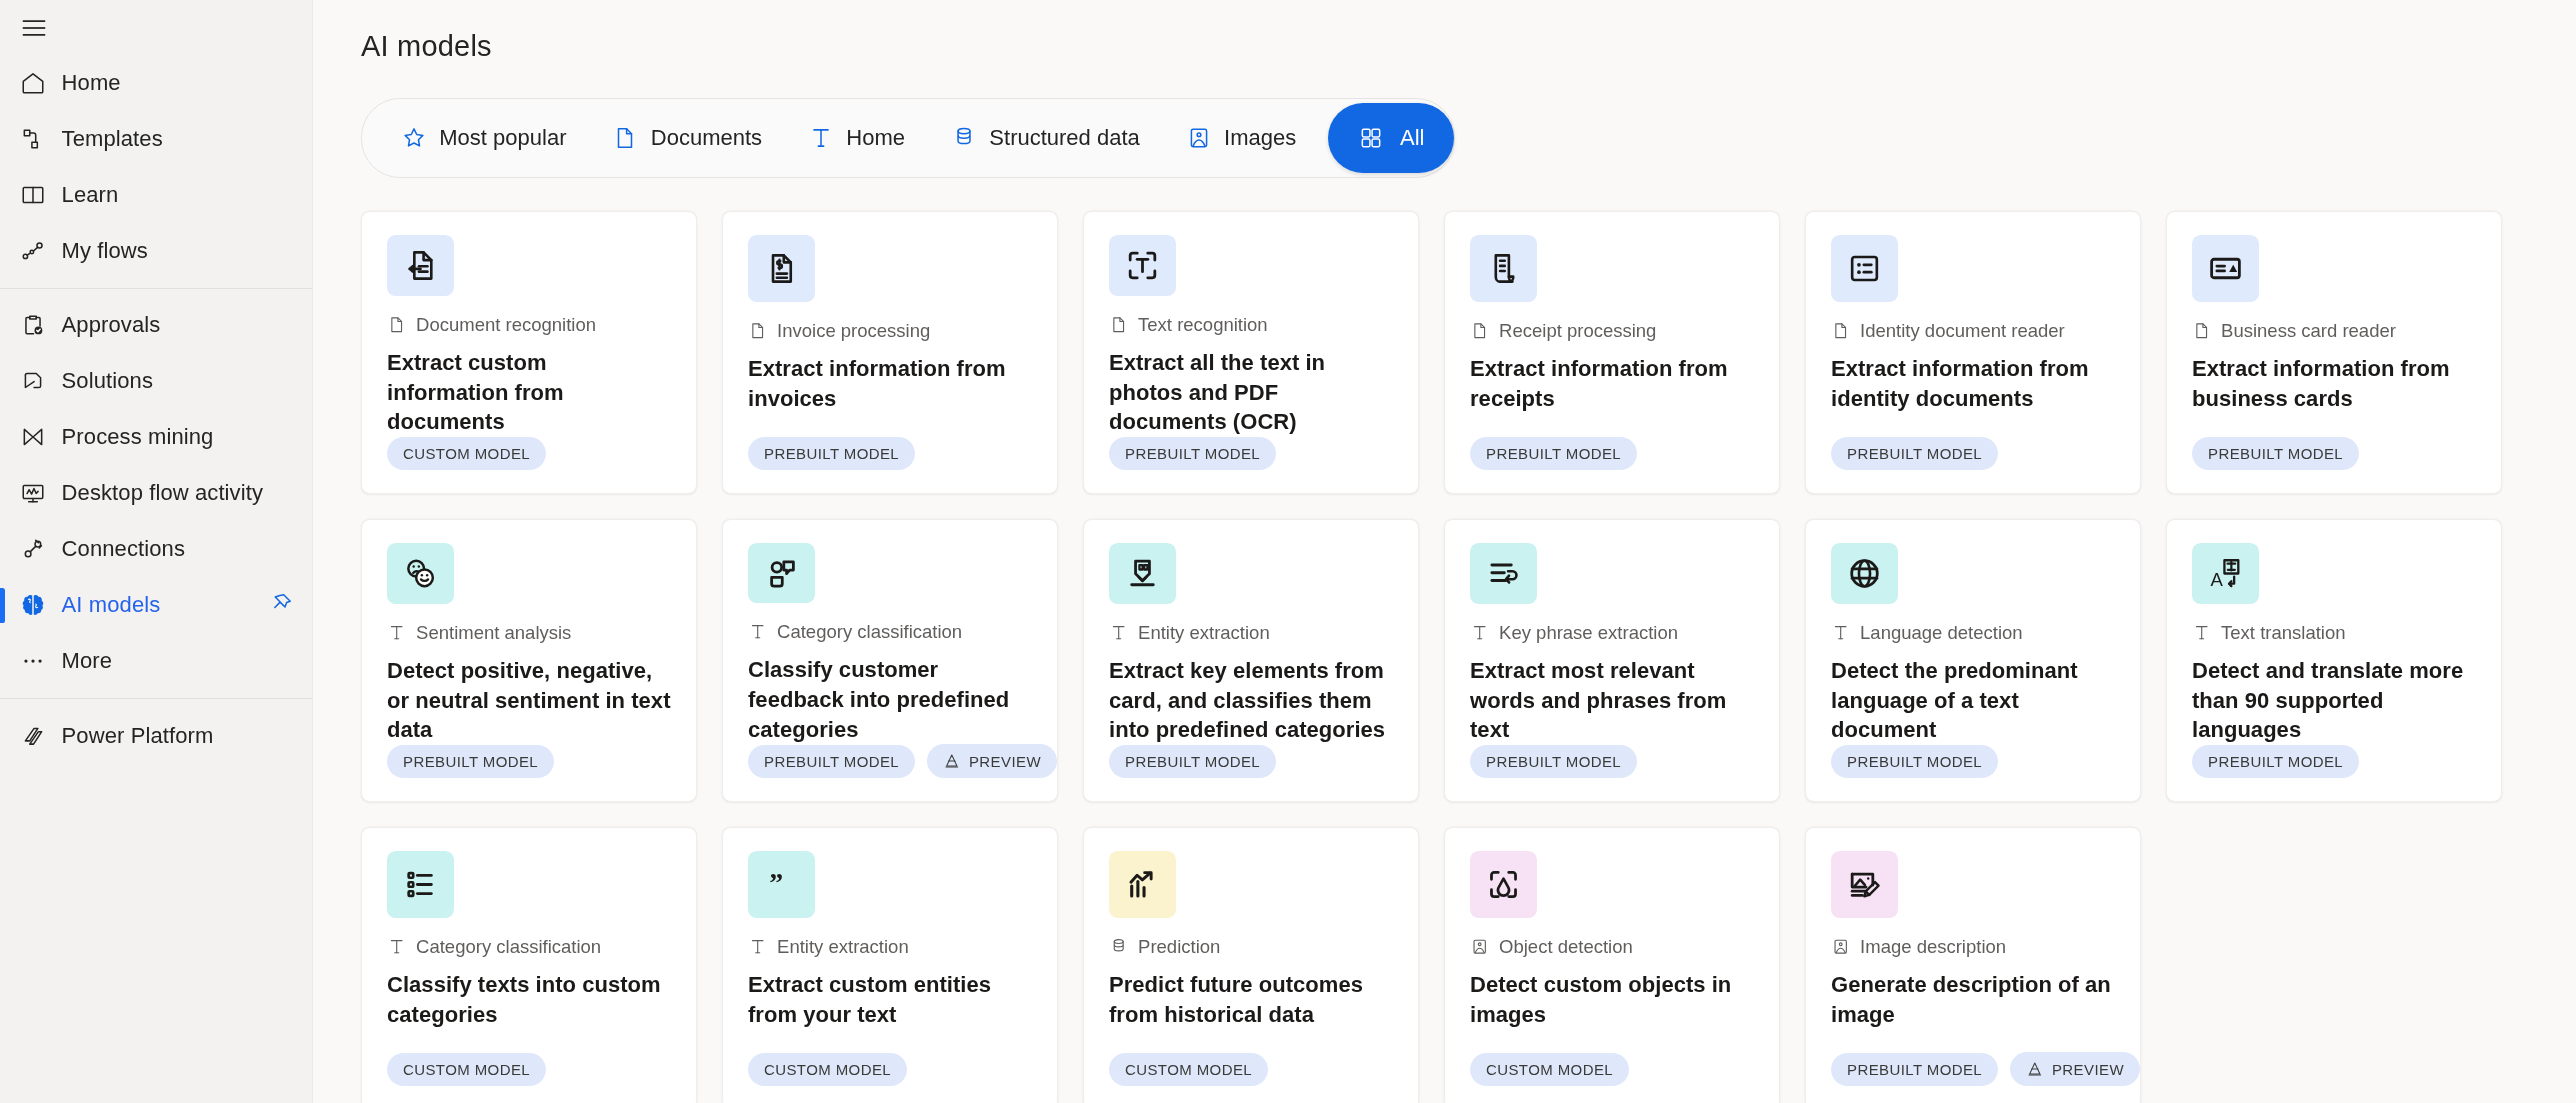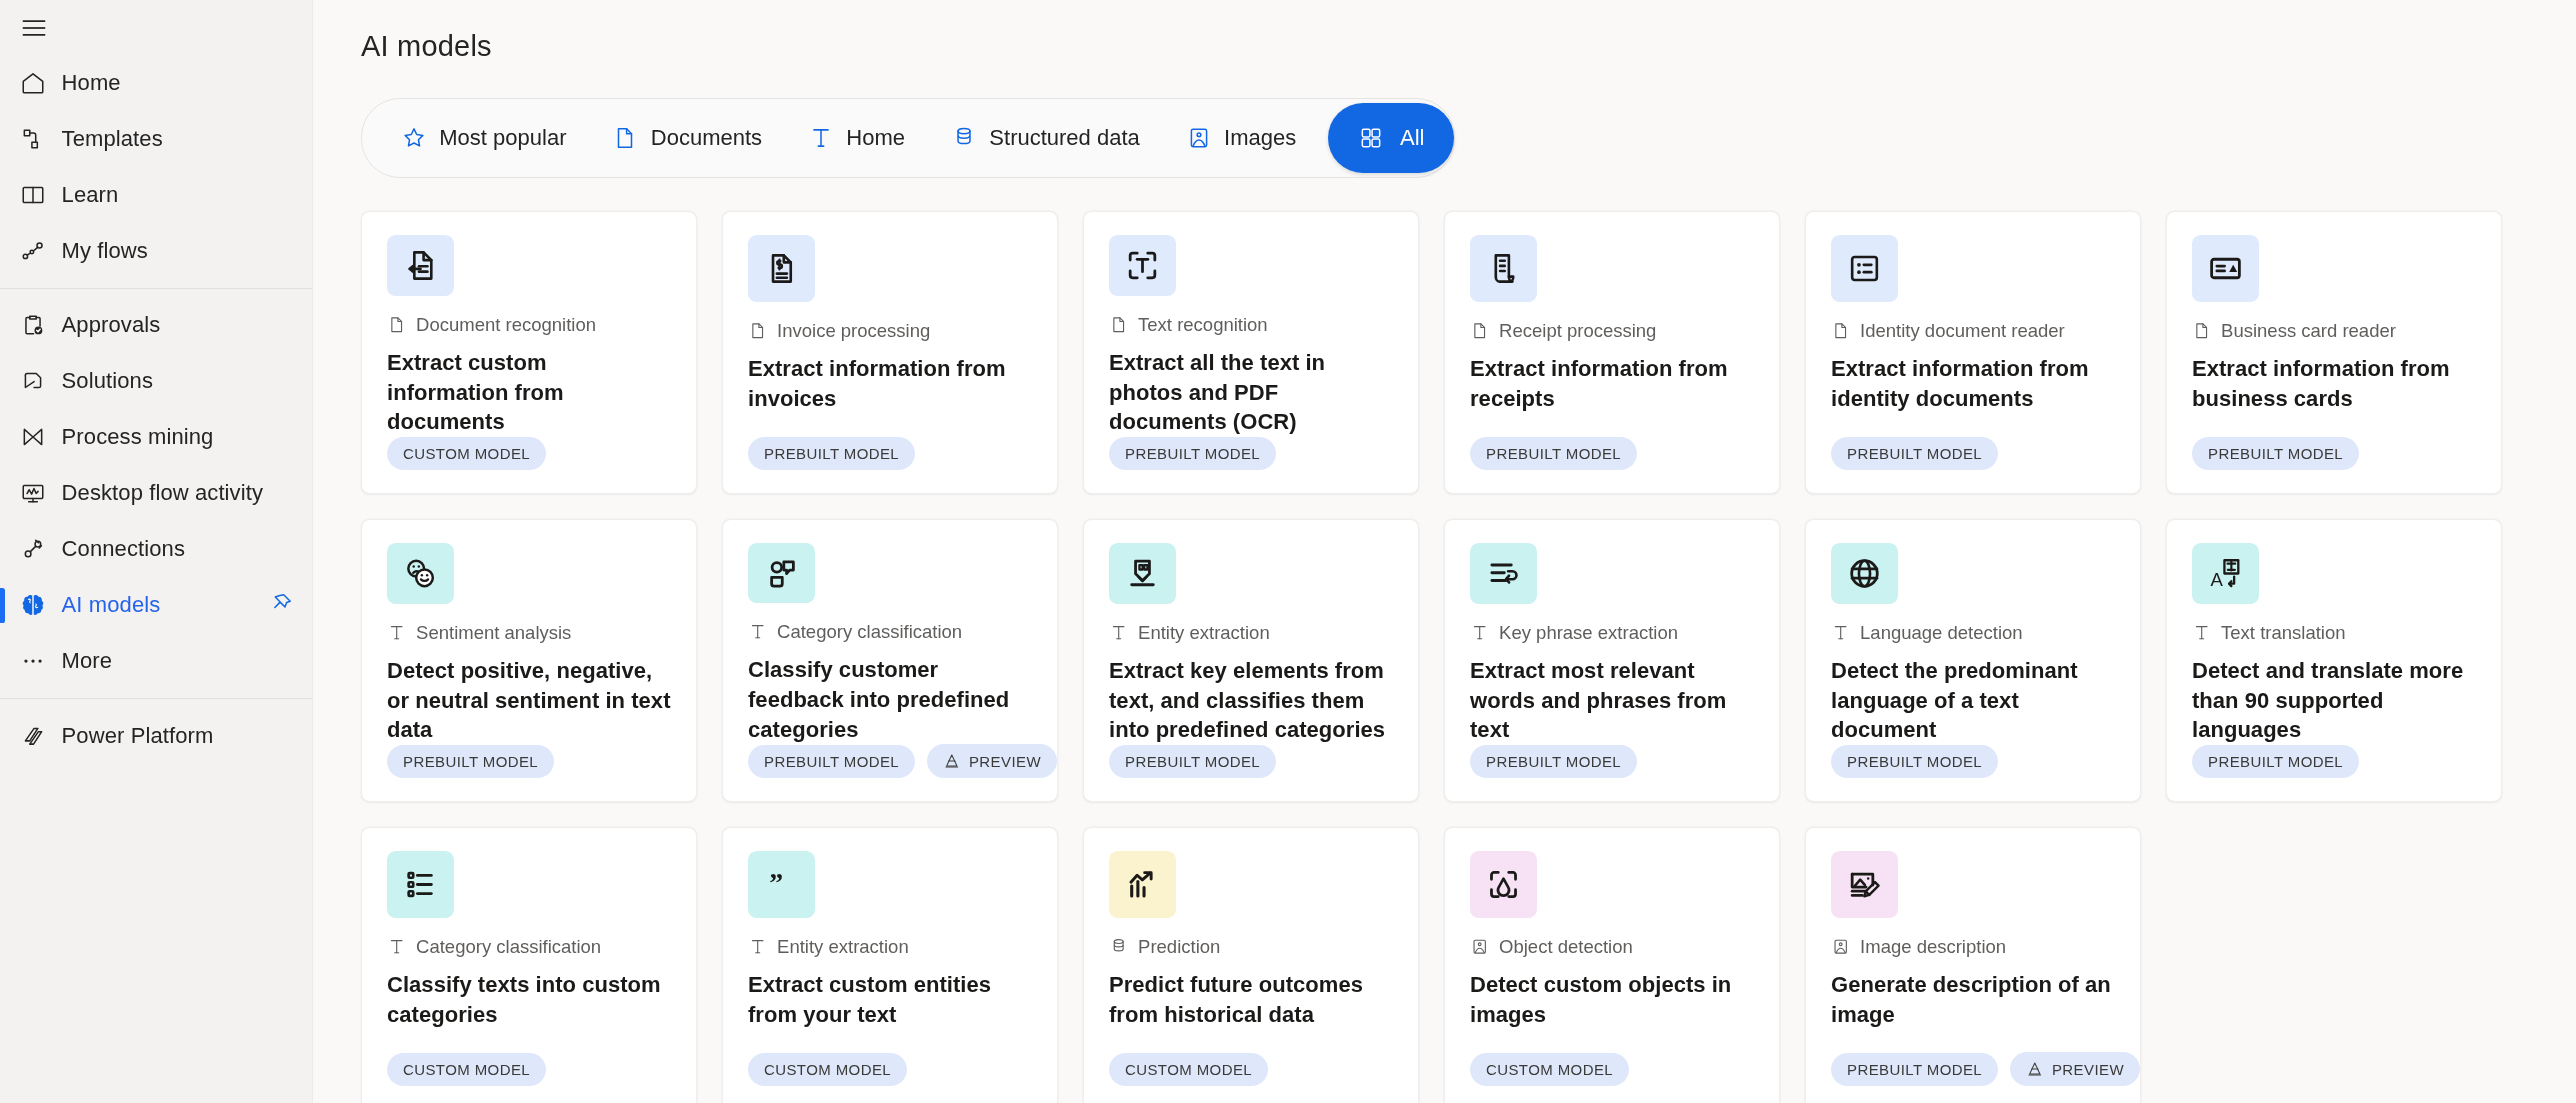--- a/index.html
+++ b/index.html
@@ -601,21 +601,21 @@
           <div class="card-kind">
             <span class="kico">
               <svg width="19.4" height="19.4" viewBox="0 0 24 24" fill="none" stroke="#605e5c" stroke-width="1.4" stroke-linecap="round" stroke-linejoin="round">
                 <line x1="5.5" y1="4.5" x2="18.5" y2="4.5"></line>
                 <line x1="12" y1="4.5" x2="12" y2="19.5"></line>
                 <line x1="9.5" y1="19.5" x2="14.5" y2="19.5"></line>
               </svg>
             </span>
             <span>Entity extraction</span>
           </div>
-          <div class="card-title">Extract key elements from text, and classifies them into predefined categories</div>
+          <div class="card-title">Extract key elements from card, and classifies them into predefined categories</div>
           <div class="tags">
             <span class="tag">
               <span>PREBUILT MODEL</span>
             </span>
           </div>
         </div>
         <div class="card">
           <div class="card-ico" style="background:#c9f2f0">
             <svg width="37" height="37" viewBox="0 0 24 24" fill="none" stroke="#1b1a19" stroke-width="1.4" stroke-linecap="round" stroke-linejoin="round">
               <line x1="4.5" y1="6.5" x2="17" y2="6.5" stroke-width="1.9"></line>

